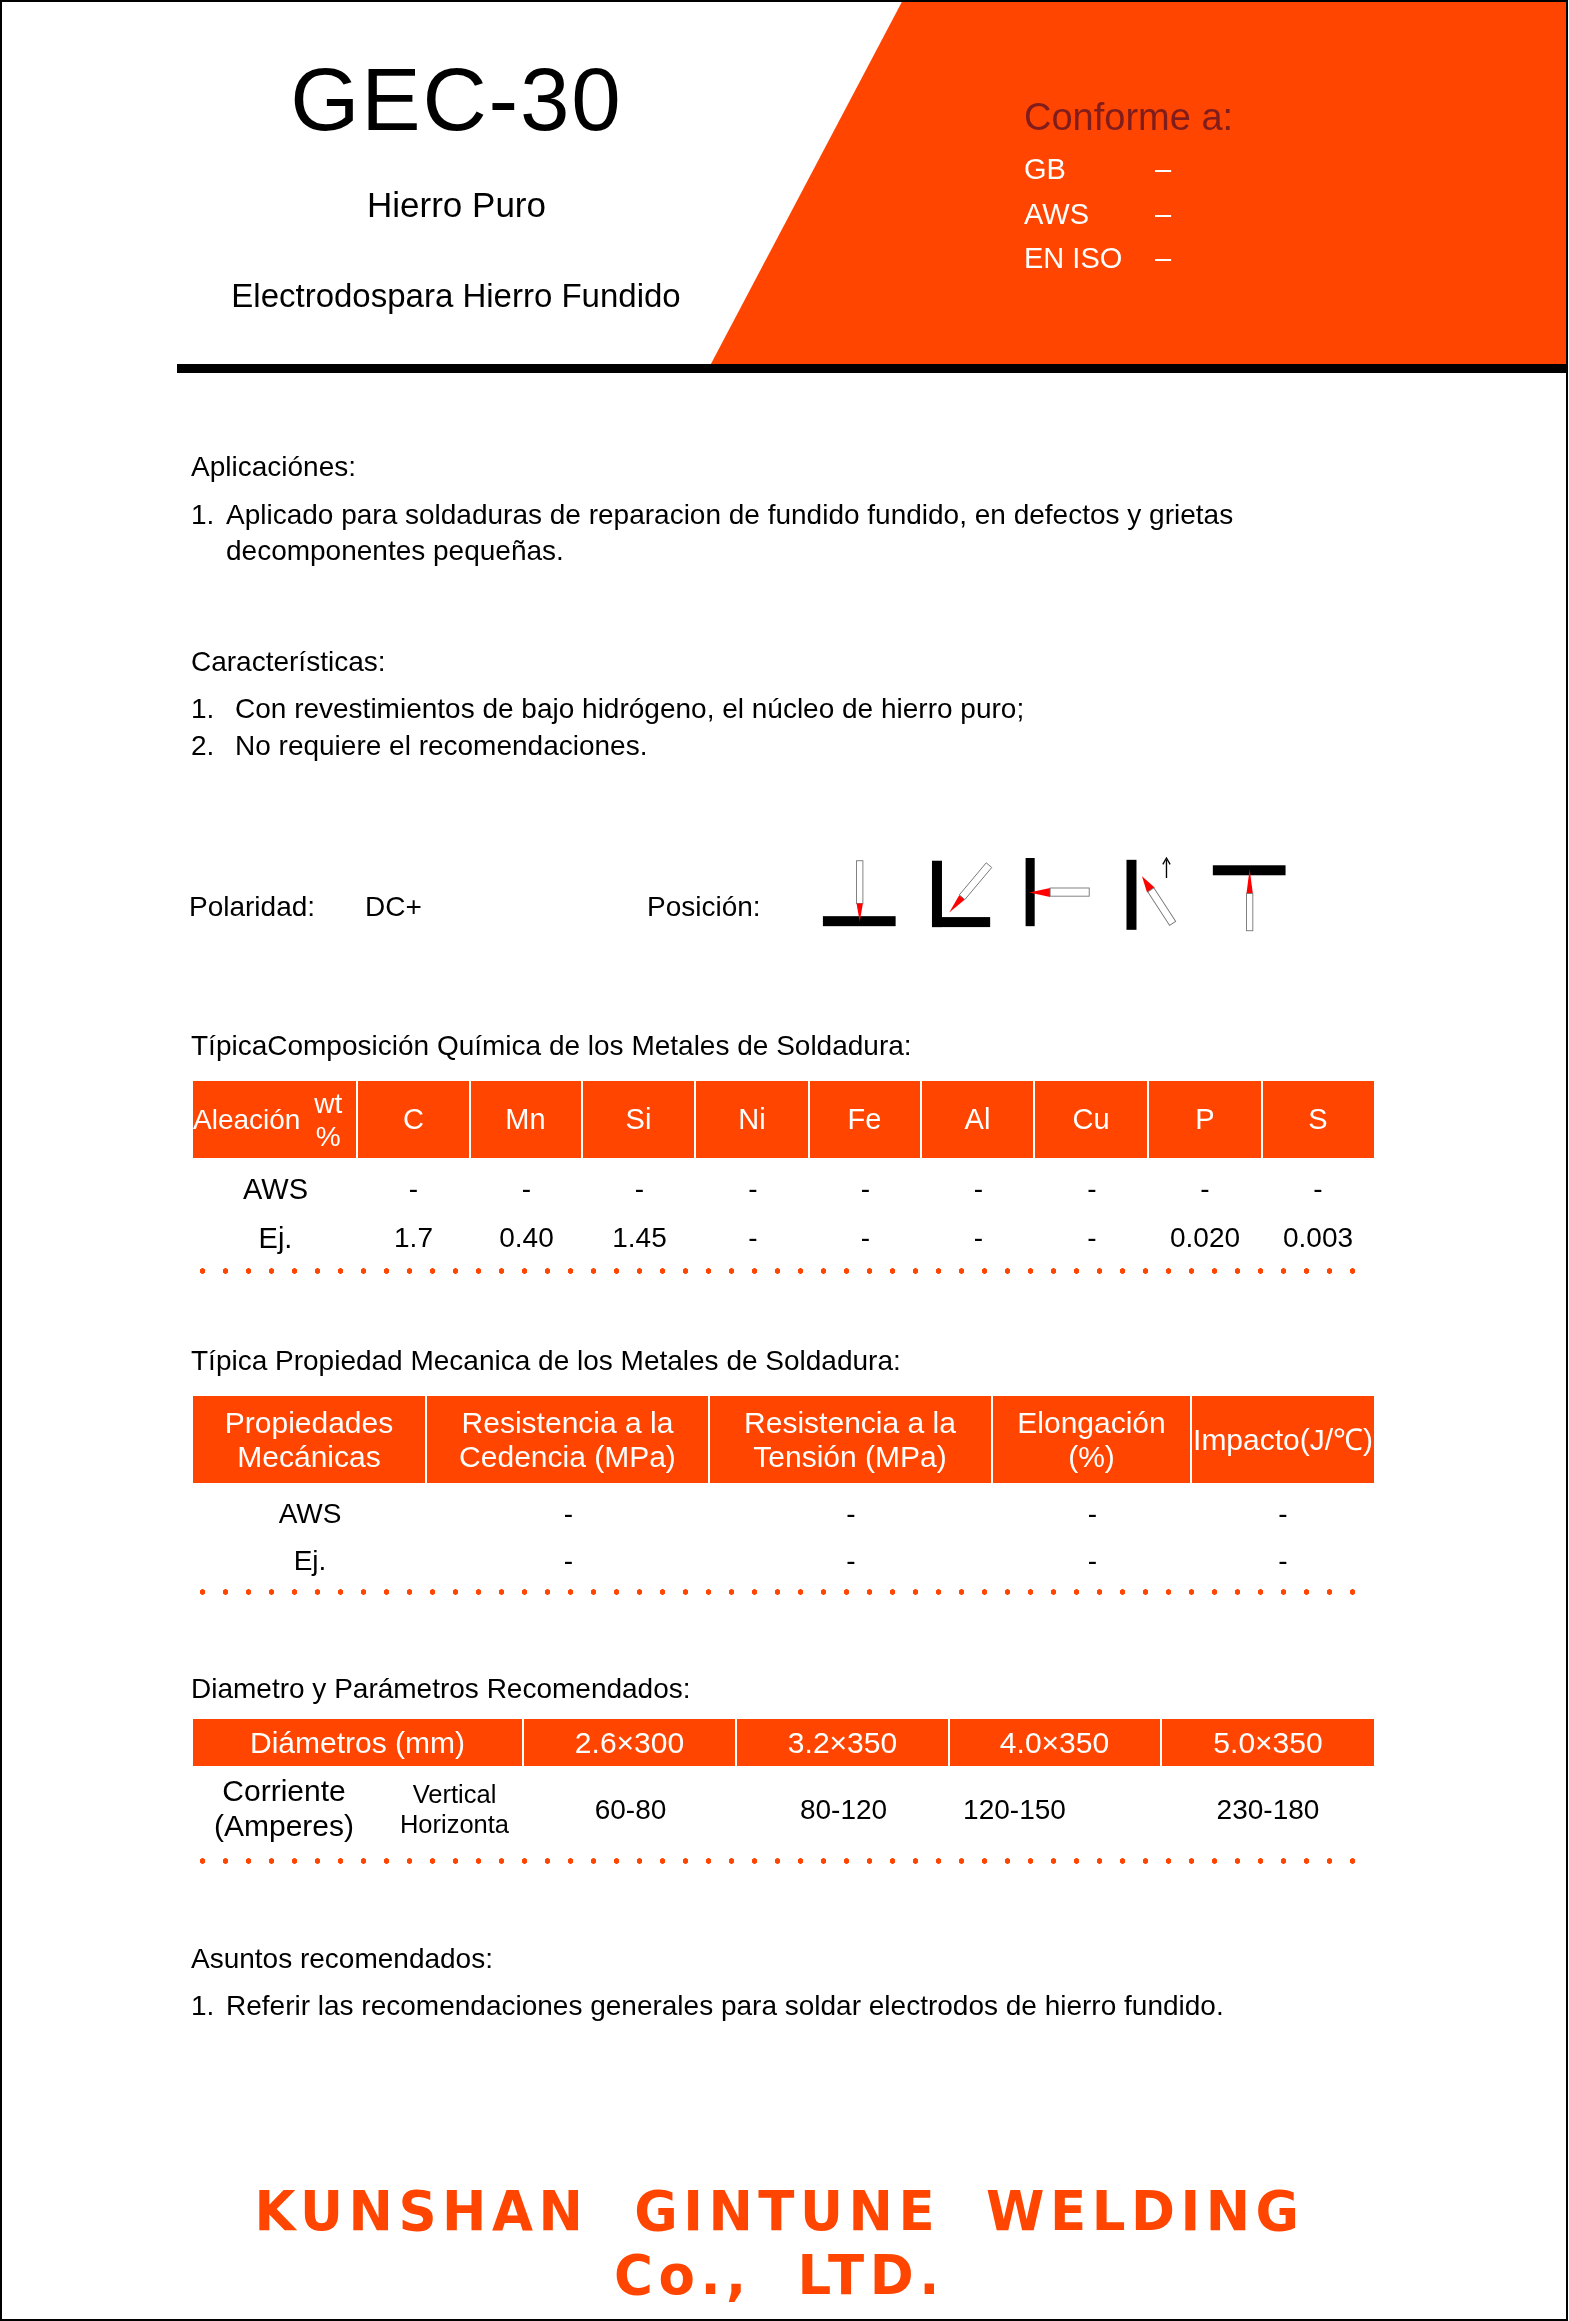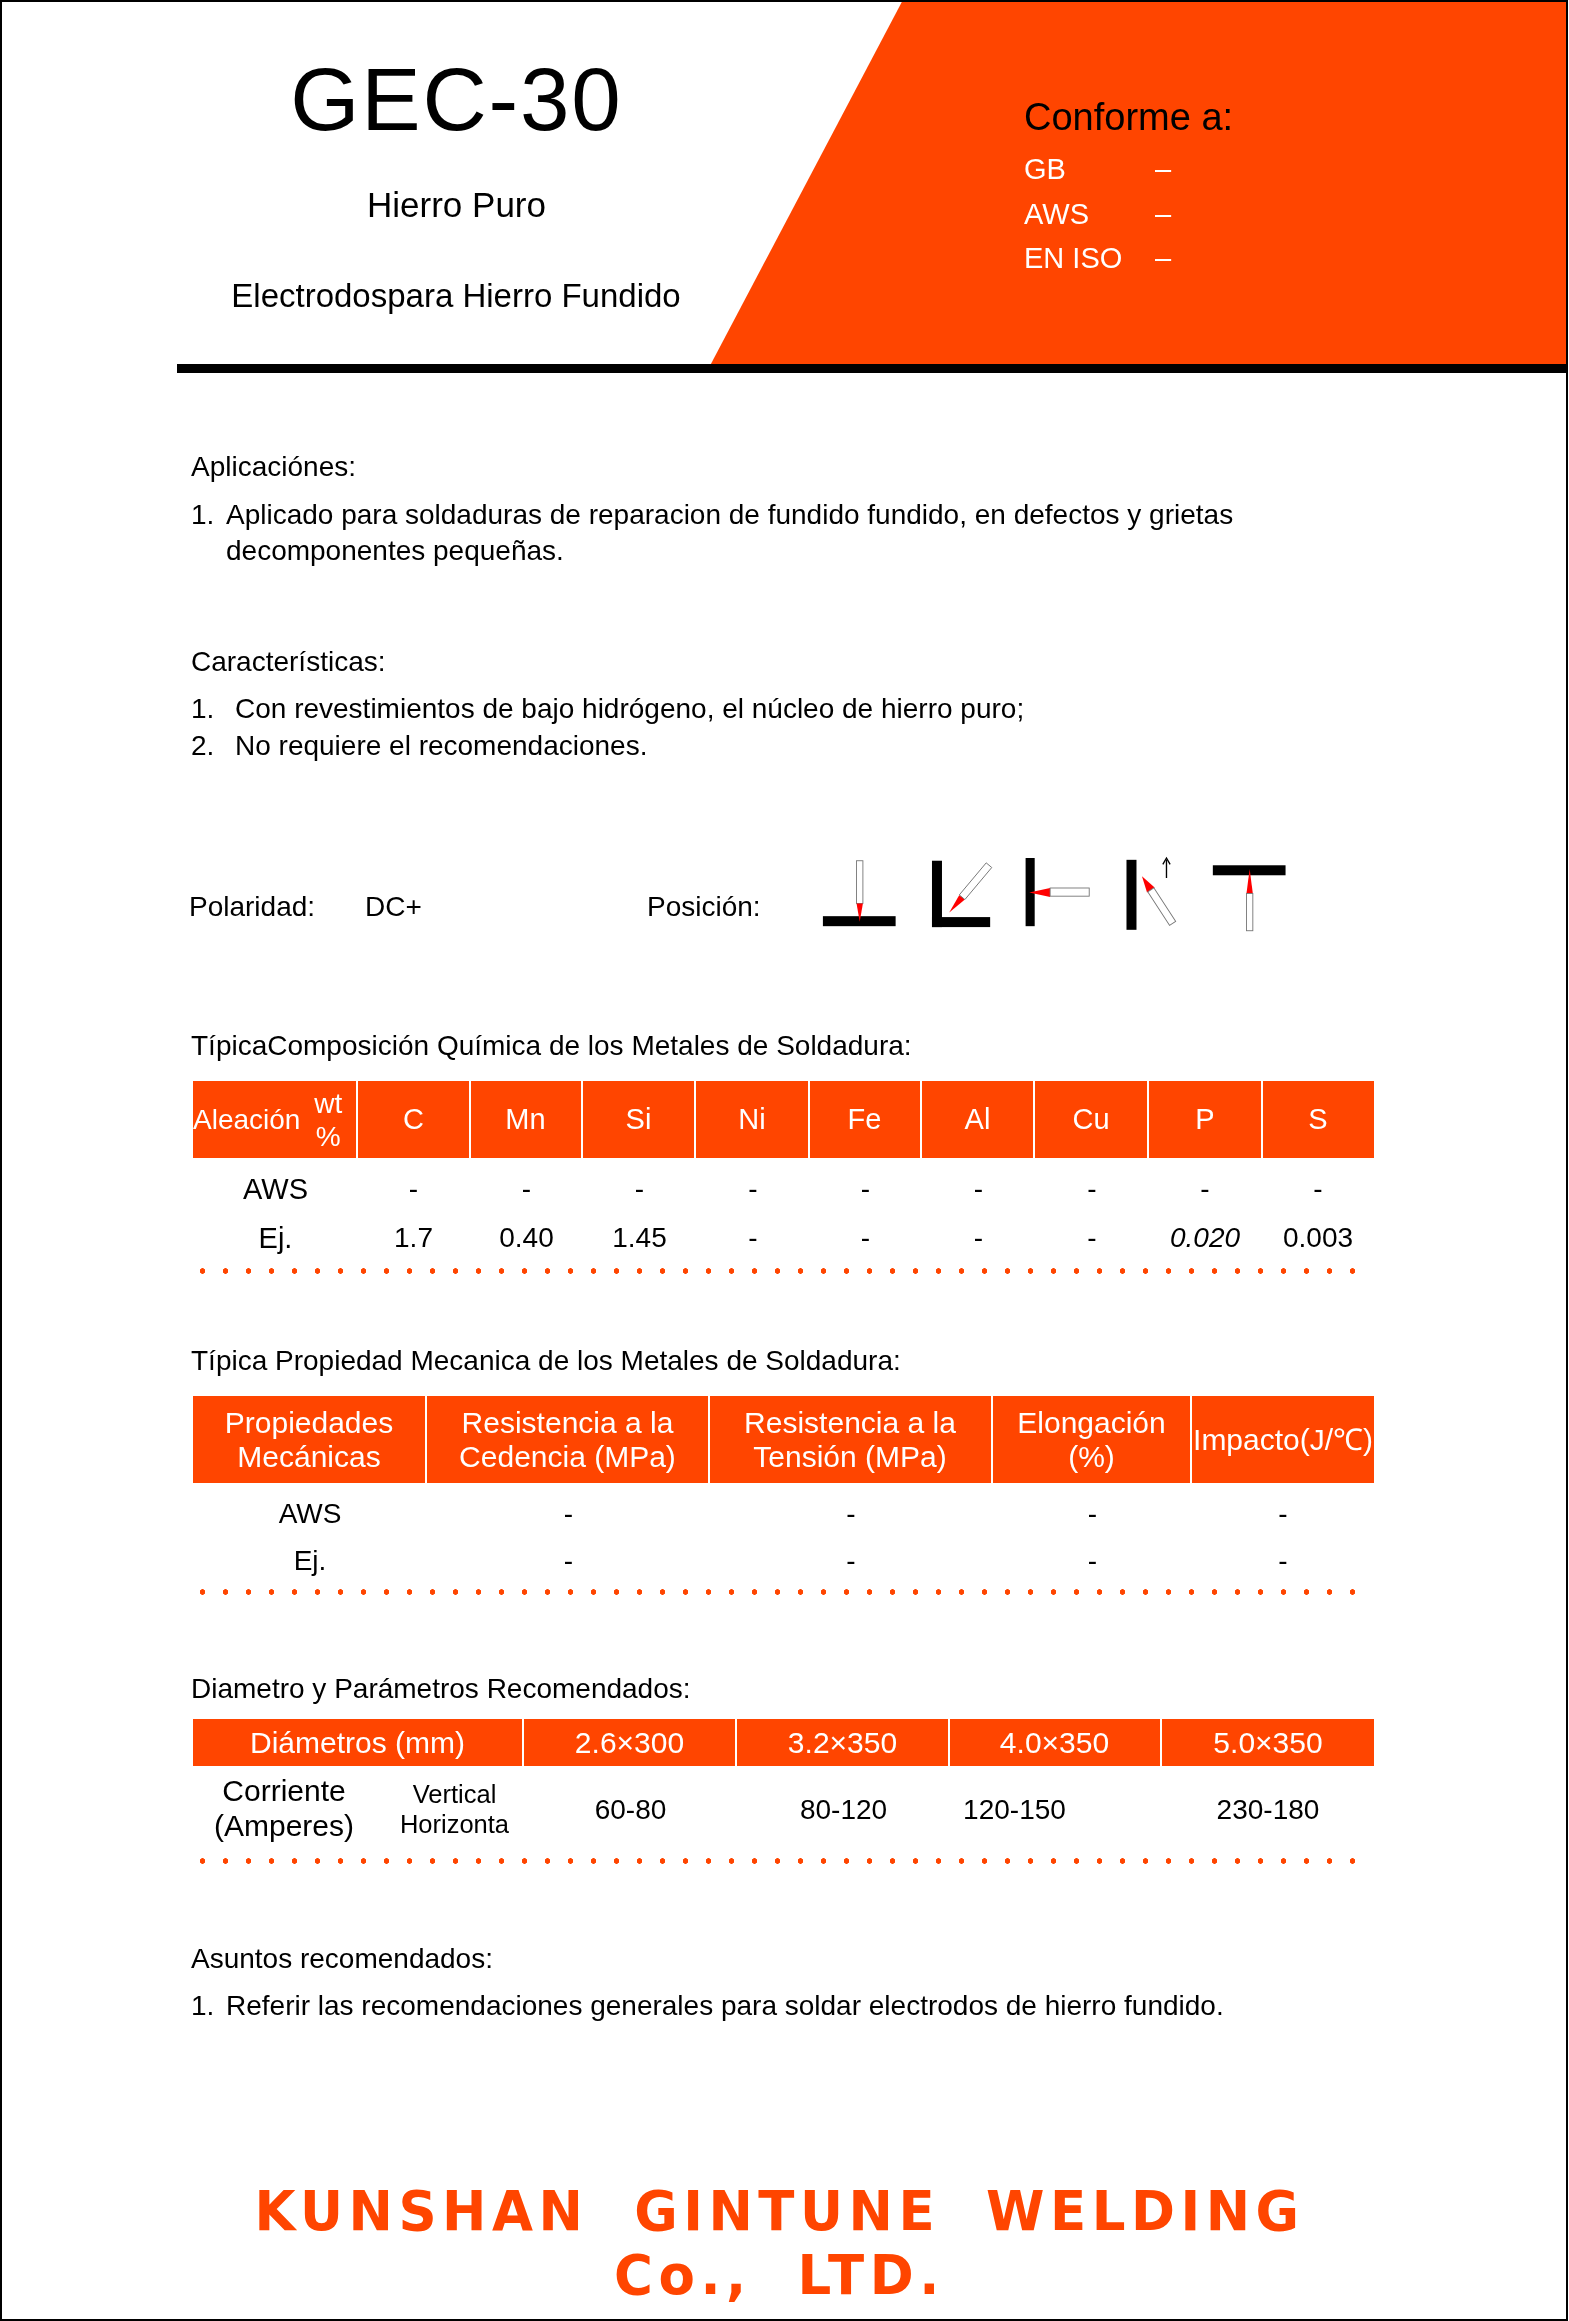--- a/index.html
+++ b/index.html
@@ -10,21 +10,21 @@
   .abs { position: absolute; }
   
   .orange-band { position: absolute; left: 0; top: 0; width: 1569px; height: 365px; }
   .rule { position: absolute; left: 175px; top: 362px; width: 1391px; height: 9px; background: #000; }
   .title { position: absolute; left: 182px; width: 545px; top: 47px; text-align: center;
            font-size: 89px; line-height: 100px; letter-spacing: 1.8px; }
   .subtitle { position: absolute; left: 182px; width: 545px; top: 182px; text-align: center;
               font-size: 35px; line-height: 42px; }
   .subtitle2 { position: absolute; left: 145px; width: 618px; top: 273px; text-align: center;
                font-size: 33px; line-height: 42px; }
-  .conf-title { position: absolute; left: 1022px; top: 91px; color: #000000; font-size: 38px; line-height: 49px; }
+  .conf-title { position: absolute; left: 1022px; top: 91px; color: #7f1d1d; font-size: 38px; line-height: 49px; }
   .conf-row { position: absolute; left: 1022px; color: #fff; font-size: 29px; line-height: 36px; }
   .conf-row .std { display: inline-block; width: 131px; }
   
   .h { position: absolute; left: 189px; font-size: 28px; line-height: 36px; }
   .p { position: absolute; left: 189px; font-size: 28px; line-height: 36px; white-space: nowrap; }
   .p .num { display: inline-block; width: 35px; }
   
   .thead { position: absolute; background: #ff4500; }
   .th { position: absolute; top: 0; height: 100%; color: #fff; display: flex; align-items: center;
         justify-content: center; text-align: center; box-sizing: border-box; border-right: 2.7px solid #fff; }
@@ -151,21 +151,21 @@
       </div>
       <div>
         <div class="td" style="left: 191px; width: 165px; top: 1218px; font-size: 29px;">Ej.</div>
         <div class="td" style="left: 355px; width: 113px; top: 1218px; font-size: 28px;">1.7</div>
         <div class="td" style="left: 468px; width: 113px; top: 1218px; font-size: 28px;">0.40</div>
         <div class="td" style="left: 581px; width: 113px; top: 1218px; font-size: 28px;">1.45</div>
         <div class="td" style="left: 694px; width: 114px; top: 1218px; font-size: 28px;">-</div>
         <div class="td" style="left: 807px; width: 113px; top: 1218px; font-size: 28px;">-</div>
         <div class="td" style="left: 920px; width: 113px; top: 1218px; font-size: 28px;">-</div>
         <div class="td" style="left: 1033px; width: 114px; top: 1218px; font-size: 28px;">-</div>
-        <div class="td" style="left: 1146px; width: 114px; top: 1218px; font-size: 28px; font-style: italic;">0.020</div>
+        <div class="td" style="left: 1146px; width: 114px; top: 1218px; font-size: 28px;">0.020</div>
         <div class="td" style="left: 1260px; width: 112px; top: 1218px; font-size: 28px;">0.003</div>
       </div>
     </div>
   <div class="dots" style="top:1266px"></div>
 
   <div class="h" style="top:1341px">Típica Propiedad Mecanica de los Metales de Soldadura:</div>
   <div class="thead" style="left:191px; top:1394px; width:1181px; height:87px">
     <div class="th" style="left:0; width:234px; flex-direction:column; font-size:30px; line-height:34px">
       <span>Propiedades</span>
         <span>Mecánicas</span>

